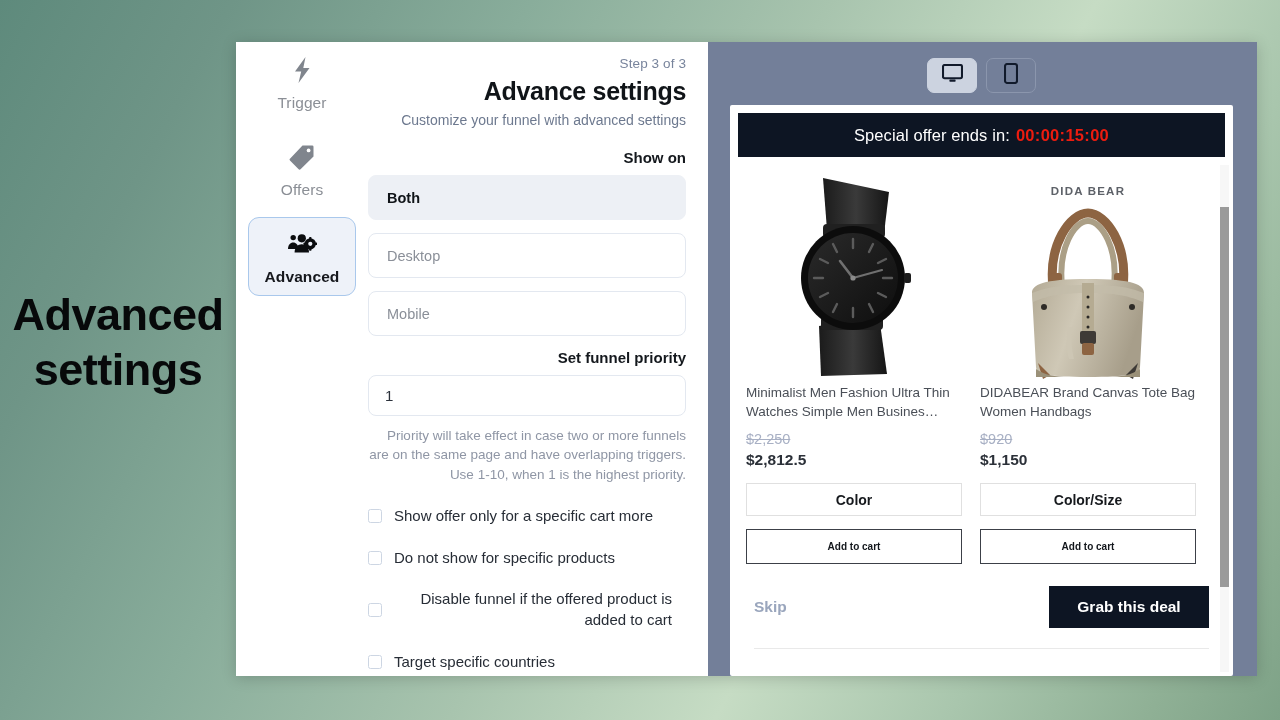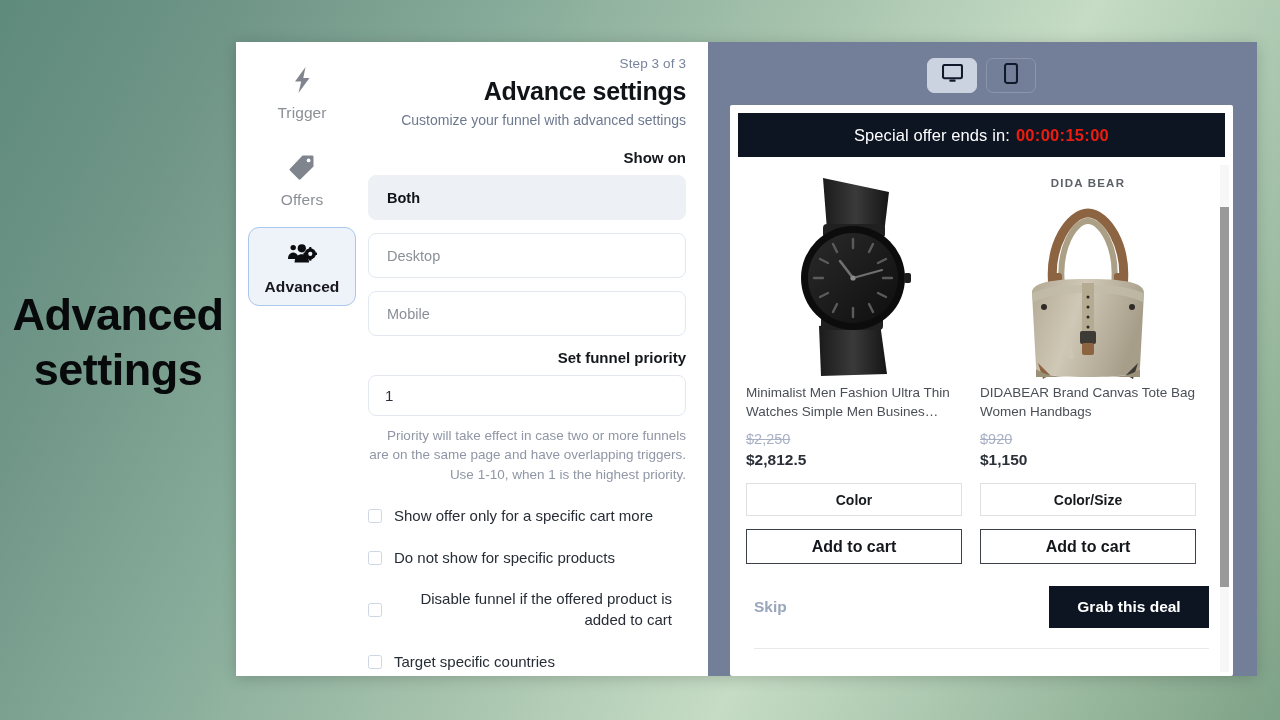--- a/index.html
+++ b/index.html
@@ -46,21 +46,21 @@
   #settings {
     width: 472px;
     height: 634px;
     background: #fff;
     display: flex;
     flex-shrink: 0;
   }
   #steps-rail {
     width: 132px;
     flex-shrink: 0;
-    padding-top: 11px;
+    padding-top: 1px;
     display: flex;
     flex-direction: column;
     align-items: center;
   }
   .step {
     width: 108px;
     padding: 11px 0 9px;
     border-radius: 11px;
     border: 1.5px solid transparent;
     display: flex;
@@ -228,21 +228,21 @@
   .product { width: 216px; }
   .pimg {
     height: 210px;
     display: flex;
     align-items: center;
     justify-content: center;
     position: relative;
   }
   .brandtag {
     position: absolute;
-    top: 4px; left: 50%;
+    top: 12px; left: 50%;
     transform: translateX(-50%);
     font-size: 11.5px;
     font-weight: 700;
     letter-spacing: 1.2px;
     color: #5d6168;
   }
   .ptitle {
     font-size: 13.5px;
     line-height: 1.42;
     color: #4a4f57;
@@ -272,21 +272,21 @@
     color: #16191d;
     margin-bottom: 13px;
     cursor: pointer;
   }
   .addcart {
     height: 35px;
     border: 1.5px solid #3c4048;
     display: flex;
     align-items: center;
     justify-content: center;
-    font-size: 16px;
+    font-size: 10px;
     font-weight: 700;
     color: #13171c;
     cursor: pointer;
   }
   #offer-footer {
     display: flex;
     align-items: center;
     justify-content: space-between;
     padding: 22px 8px 0 8px;
   }

